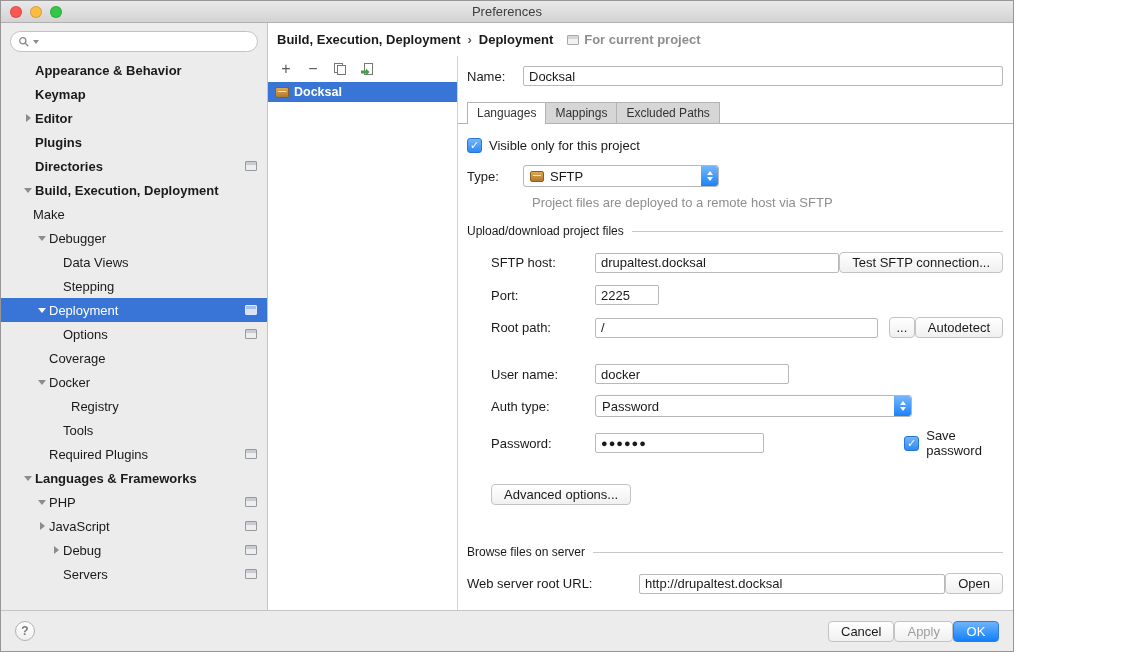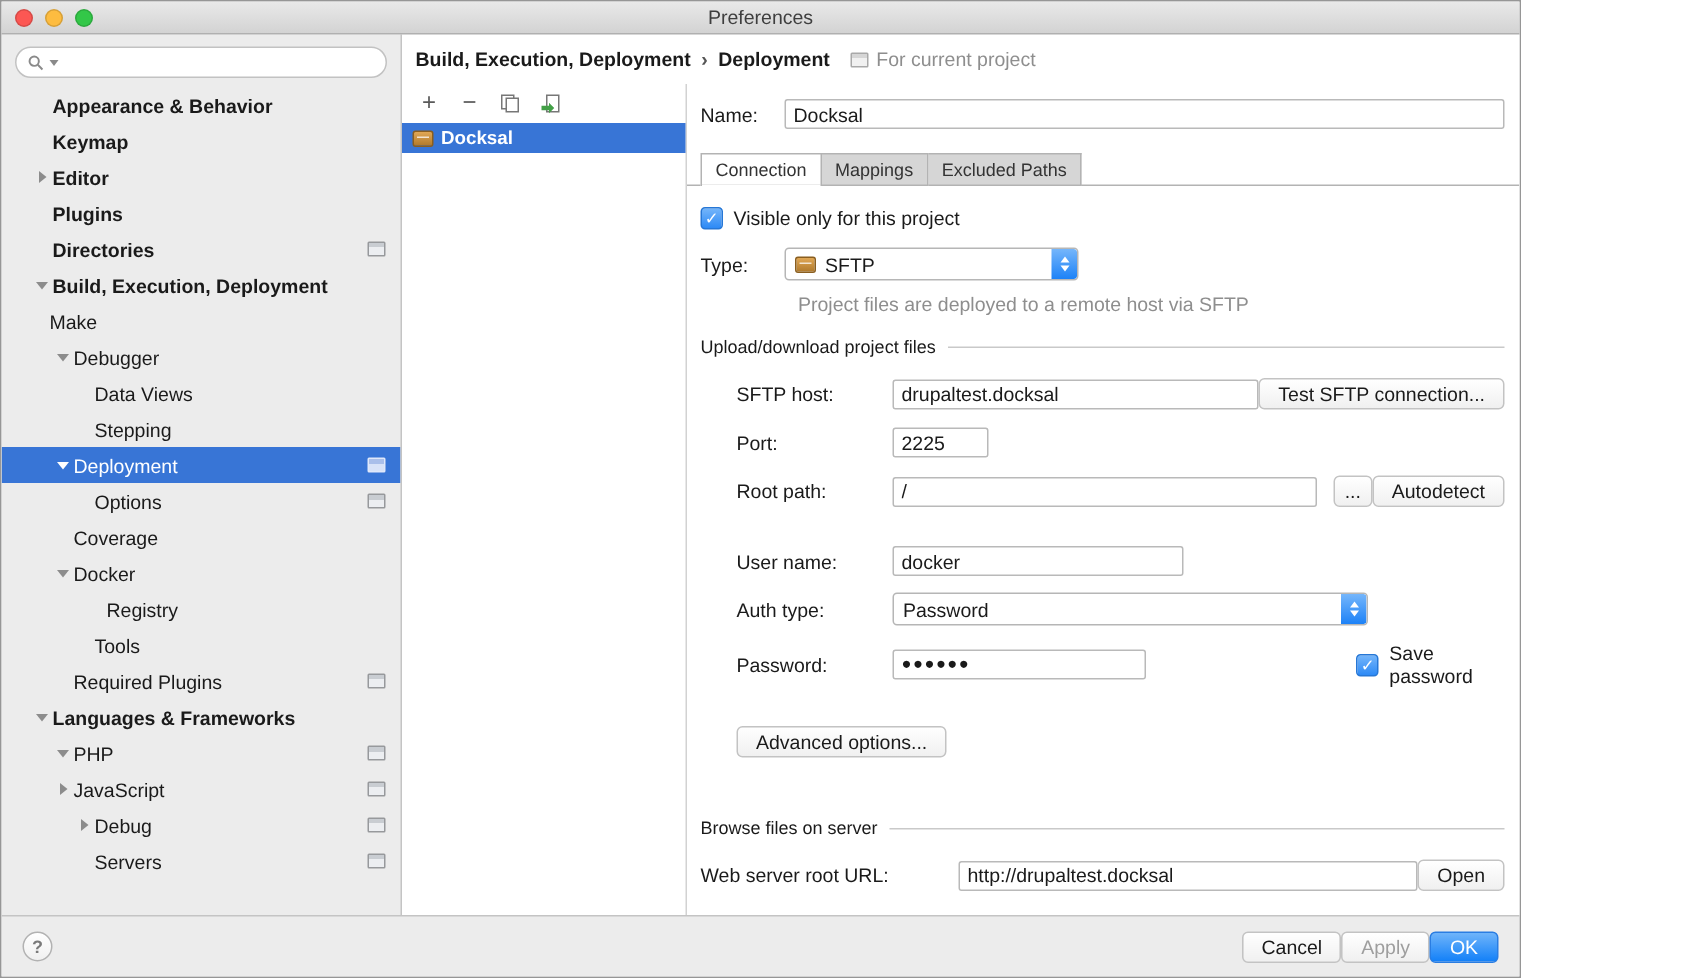--- a/index.html
+++ b/index.html
@@ -35,21 +35,21 @@
   .selected .arrow.down::before { border-top-color:#fff; }
   .tree-label { white-space:nowrap; }
   .tree-badge { position:absolute; right:10px; top:7px; width:12px; height:10px; border:1px solid #97999c; border-radius:1px; background:linear-gradient(#c9cdd2 0 3px, #eceef1 3px); }
   .selected .tree-badge { border-color:#dfe8fa; background:linear-gradient(#a9bfea 0 3px, #d8e3f8 3px); }
 
   
   .content { flex:1; display:flex; flex-direction:column; min-width:0; background:#fff; }
   .content-header { flex:0 0 33px; display:flex; align-items:center; padding-left:9px; background:#fff; }
   .crumb { font-weight:bold; font-size:13px; }
   .crumb-sep { margin:0 7px; color:#555; font-weight:bold; }
-  .context { display:flex; align-items:center; gap:5px; margin-left:14px; color:#8e8e8e; }
+  .context { display:flex; align-items:center; gap:5px; margin-left:14px; color:#8e8e8e;font-weight:bold; }
   .context-icon { width:12px; height:10px; border:1px solid #a9a9a9; border-radius:1px; background:linear-gradient(#d6d6d6 0 3px,#f1f1f1 3px); }
 
   .content-body { flex:1; display:flex; min-height:0; }
 
   
   .server-panel { flex:0 0 190px; border-right:1px solid #d2d2d2; display:flex; flex-direction:column; background:#fff; }
   .server-toolbar { flex:0 0 26px; display:flex; align-items:center; gap:13px; padding-left:11px; }
   .tb-icon { color:#5a5a5a; font-size:16px; line-height:1; width:14px; text-align:center; cursor:default; }
   .tb-svg { display:inline-flex; width:14px; height:14px; }
   .server-row { height:20px; display:flex; align-items:center; gap:5px; padding-left:7px; font-size:12.5px; }
@@ -270,21 +270,21 @@
         </div>
 
         <div class="form-panel">
 
           <div class="frow mt10">
             <span class="flabel lw56">Name:</span>
             <input class="text" style="flex: 1 1 0%;" value="Docksal">
           </div>
 
           <div class="tabs">
-              <div class="tab active">Connection</div>
+              <div class="tab active">Languages</div>
               <div class="tab">Mappings</div>
               <div class="tab">Excluded Paths</div>
             </div>
 
           <div class="frow mt14">
             <span class="checkbox">✓</span>
             <span class="cb-label">Visible only for this project</span>
           </div>
 
           <div class="frow mt12">

